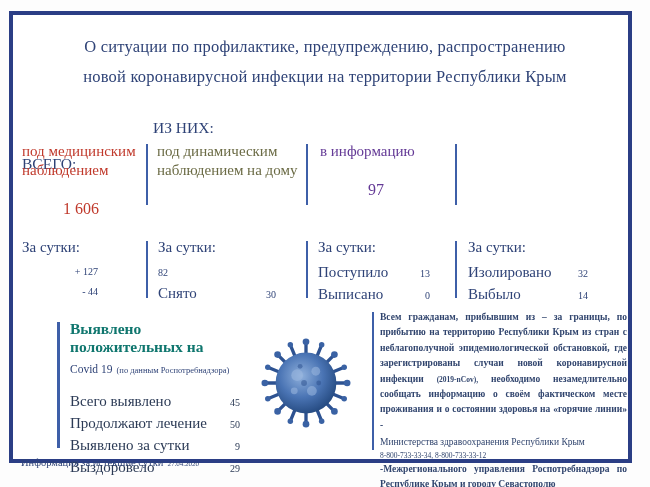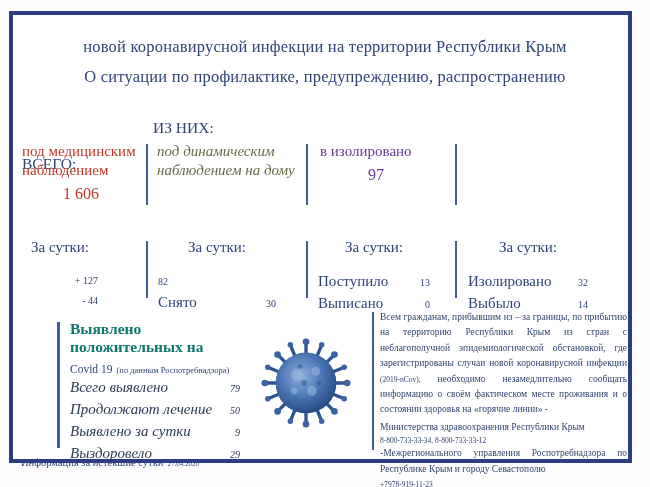--- a/index.html
+++ b/index.html
@@ -13,99 +13,99 @@
   }
   .title{
     position:absolute;left:40px;right:40px;top:32px;text-align:center;
     color:#2f4377;font-size:16.5px;line-height:30px;letter-spacing:.2px;
   }
   .grp-label{position:absolute;top:119px;color:#2f4377;font-size:15.5px;}
   .lbl-vsego{left:22px;margin-top:36px;}
   .lbl-iznih{left:153px;}
 
   .tcol{position:absolute;top:142px;font-size:15px;line-height:19px;}
-  .tcol .val{display:block;text-align:center;font-size:16px;margin-top:4px;}
+  .tcol .val{display:block;text-align:center;font-size:16px;margin-top:19px;}
   .tcol1{left:22px;width:118px;}
   .tcol2{left:157px;width:142px;}
   .tcol3{left:320px;width:112px;}
   .tcol4{left:470px;width:128px;}
   .c-red{color:#c0392b;}
-  .c-olive{color:#6b6b45;font-style:italic;}
+  .c-olive{color:#6b6b45;}
   .c-purple{color:#643a96;}
   .c-orange{color:#c8904c;}
 
   .vdiv{position:absolute;width:2px;background:#3e5fa8;}
   .d1a{left:146px;top:144px;height:61px;}
   .d1b{left:306px;top:144px;height:61px;}
   .d1c{left:455px;top:144px;height:61px;}
   .d2a{left:146px;top:241px;height:57px;}
   .d2b{left:306px;top:241px;height:57px;}
   .d2c{left:455px;top:241px;height:57px;}
   .d3{left:372px;top:312px;height:138px;}
 
   .dcol{position:absolute;top:239px;color:#2f4377;}
-  .dcol .hdr{font-size:15px;margin-bottom:15px;text-align:center;}
+  .dcol .hdr{font-size:15px;margin-bottom:6px;}
   .dcol .row{display:flex;justify-content:space-between;align-items:baseline;line-height:21px;}
   .dcol .row .rl{font-size:15px;}
   .dcol .row .rv{font-size:10px;}
   .dcol1{left:22px;width:76px;}
   .dcol1 .row{justify-content:flex-end;line-height:20px;}
   .dcol2{left:158px;width:118px;}
   .dcol3{left:318px;width:112px;}
   .dcol4{left:468px;width:120px;}
 
   .covid-bar{position:absolute;left:57px;top:322px;width:3px;height:126px;background:#3e5fa8;}
   .covid-box{position:absolute;left:70px;top:320px;width:170px;color:#2b3a55;}
   .covid-box .cb-title{font-size:15.5px;color:#0f766e;font-weight:bold;}
   .covid-box .cb-sub{margin-top:3px;white-space:nowrap;color:#2f4377;}
   .covid-box .cb-sub .big{font-size:11.5px;}
   .covid-box .cb-sub .small{font-size:8.5px;}
-  .covid-rows{font-style:italic;}
+  .covid-rows{margin-top:14px;}
   .covid-rows .row{display:flex;justify-content:space-between;align-items:baseline;line-height:21px;color:#2b3a55;}
   .covid-rows .rl{font-size:15px;}
   .covid-rows .rv{font-size:10px;}
 
   .virus{position:absolute;left:257px;top:334px;width:98px;height:98px;}
 
   .info{
     position:absolute;left:380px;top:310px;width:247px;color:#31456e;
     font-size:9.5px;line-height:1.62;text-align:justify;
   }
   .info .ncov{font-size:7.5px;}
   .info .phones{font-size:7.5px;text-align:left;line-height:1.5;}
   .info .line{text-align:left;}
-  .info .para{margin:0 0 2px 0;}
+  .info .para{margin:0 0 2px 0;font-weight:bold;}
 
   .footer{position:absolute;left:21px;top:452px;color:#2f4377;white-space:nowrap;}
   .footer .ft{font-size:10.5px;}
   .footer .fd{font-size:7px;}
 </style>
 </head>
 <body>
 
 <div class="canvas">
   <div class="frame"></div>
 
   <div class="title">
+    <div>О ситуации по профилактике, предупреждению, распространению</div>
     <div>новой коронавирусной инфекции на территории Республики Крым</div>
-    <div>О ситуации по профилактике, предупреждению, распространению</div>
   </div>
 
   <div class="grp-label lbl-vsego">ВСЕГО:</div>
   <div class="grp-label lbl-iznih">ИЗ НИХ:</div>
 
   <div class="tcol tcol1 c-red">
     <span>под медицинским наблюдением</span>
     <span class="val">1 606</span>
   </div>
   <div class="tcol tcol2 c-olive">
     <span>под динамическим наблюдением на дому</span>
   </div>
   <div class="tcol tcol3 c-purple">
-    <span>в изолировано</span>
+    <span>в информацию</span>
     <span class="val">97</span>
   </div>
 
   <div class="vdiv d1a"></div>
   <div class="vdiv d1b"></div>
   <div class="vdiv d1c"></div>
 
   <div class="dcol dcol1">
     <div class="hdr">За сутки:</div>
     <div class="row">
@@ -155,21 +155,21 @@
   <div class="covid-bar"></div>
   <div class="covid-box">
     <div class="cb-title">Выявлено положительных на</div>
     <div class="cb-sub">
       <span class="big">Covid 19</span>
       <span class="small">(по данным Роспотребнадзора)</span>
     </div>
     <div class="covid-rows">
       <div class="row">
         <span class="rl">Всего выявлено</span>
-        <span class="rv">79</span>
+        <span class="rv">45</span>
       </div>
       <div class="row">
         <span class="rl">Продолжают лечение</span>
         <span class="rv">50</span>
       </div>
       <div class="row">
         <span class="rl">Выявлено за сутки</span>
         <span class="rv">9</span>
       </div>
       <div class="row">

